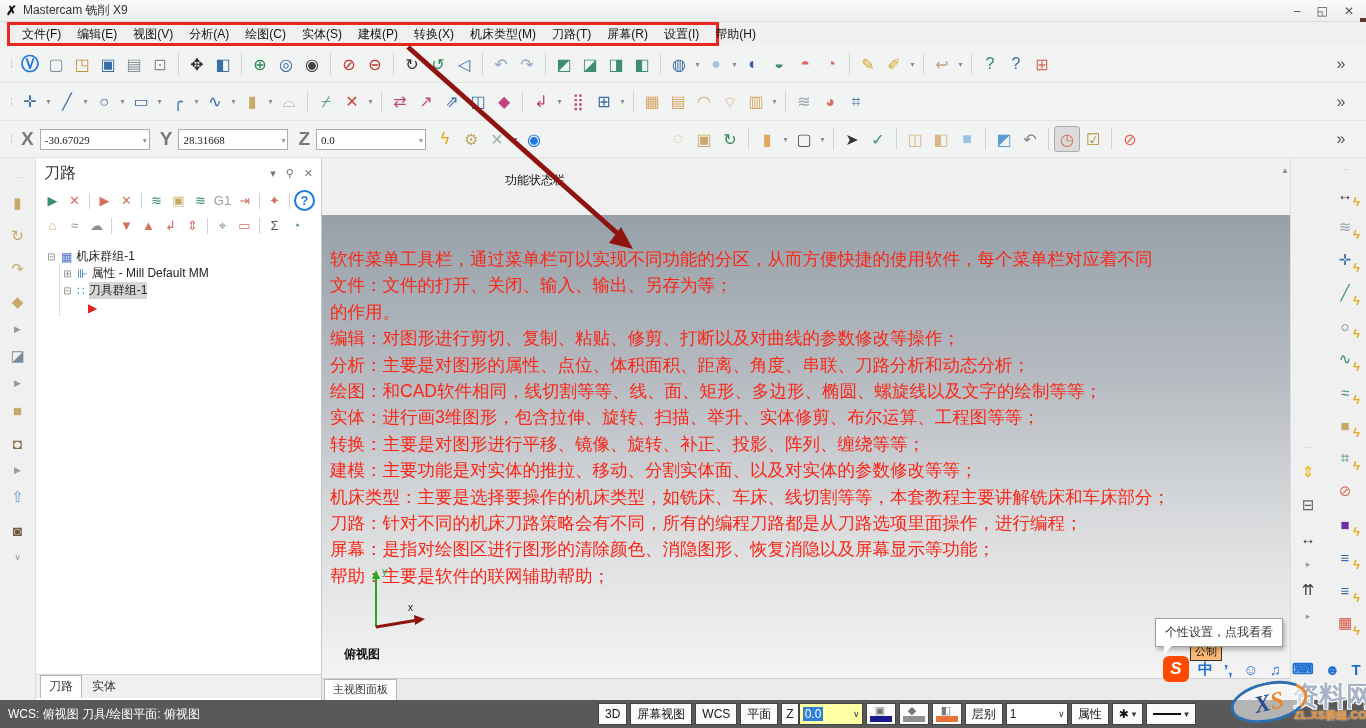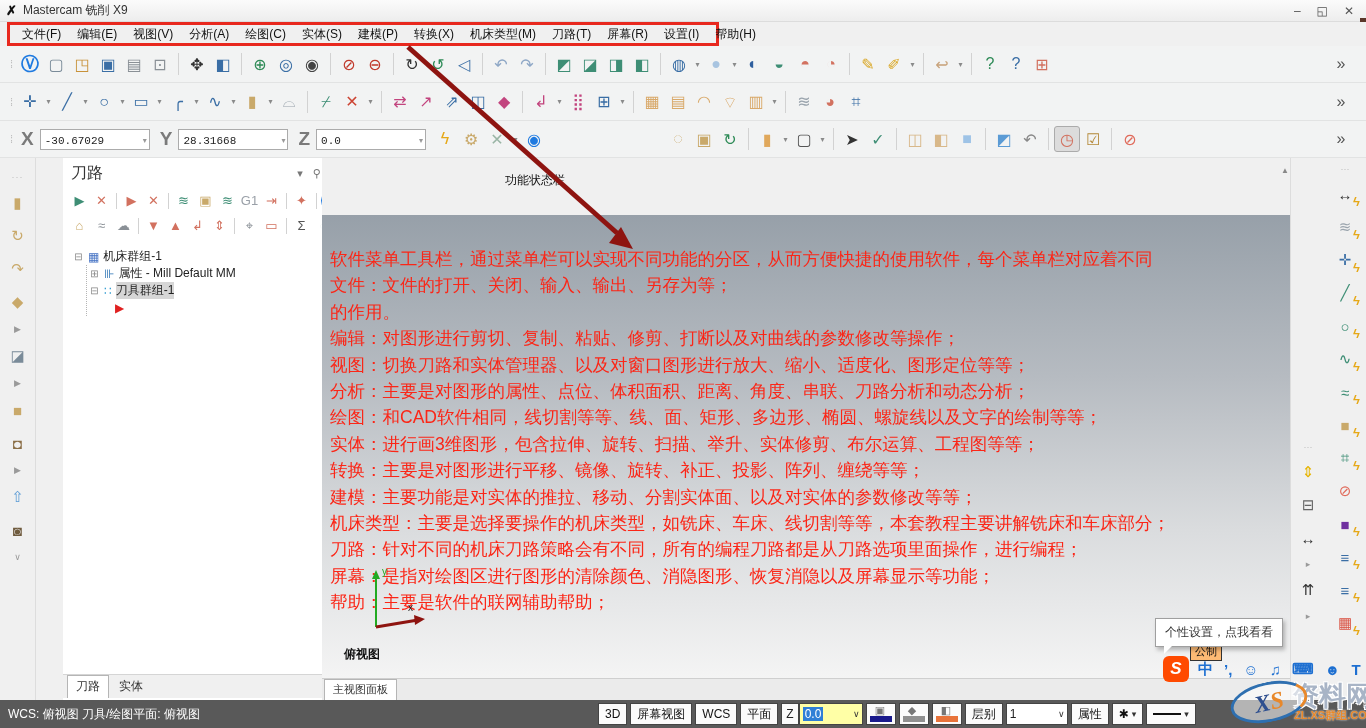--- a/index.html
+++ b/index.html
@@ -38,33 +38,33 @@
   .tbi.pressed{ background:#dcdcdc; border:1px solid #ababab;}
   .tbi.gap{ margin-left:118px;}
   .tbi.push{ margin-left:auto; margin-right:12px;}
   .tbi.helpc{ border:2px solid #1f7ae0; border-radius:50%; width:18px; height:18px; font-size:11px; font-weight:bold;}
 
   
   .coords{ display:flex; align-items:center; gap:6px; margin-right:6px;}
   .coord-lab{ font-size:19px; font-weight:bold; color:#7a7a7a; margin-left:4px;}
   .coord-field{ position:relative; width:110px; height:21px; background:#fff; border:1px solid #ababab;}
   .coord-field input{ width:100%; height:100%; border:0; font-size:11px; padding:0 14px 0 4px;
-    font-family:Liberation Mono, monospace; color:#222; background:transparent;}
+    font-family:Liberation Serif, serif; color:#222; background:transparent;}
   .coord-dd{ position:absolute; right:2px; top:6px; font-size:8px; color:#999;}
 
   
   .leftstrip{ position:absolute; left:0; top:158px; width:36px; height:542px; background:#f0f0f0;
     border-right:1px solid #ddd; display:flex; flex-direction:column; align-items:center; gap:9px; padding-top:14px;}
   .leftstrip::before{ content:"···"; color:#bbb; font-size:9px; letter-spacing:1px;}
   .lsi{ width:24px; height:24px; display:flex; align-items:center; justify-content:center; font-size:15px;}
   .lsi.sm{ height:12px; font-size:9px;}
 
   
   .panel{ position:absolute; left:36px; top:158px; width:286px; height:542px; background:#fff;
-    border-right:1px solid #c9c9c9;margin-left:27px;}
+    border-right:1px solid #c9c9c9;}
   .panel-title{ height:30px; display:flex; align-items:center; padding:0 8px; background:#fff;}
   .panel-title .pt{ font-size:16px; color:#333;}
   .panel-title .pt-icons{ margin-left:auto; display:flex; gap:10px; color:#777; font-size:11px;}
   .panel-tb{ display:flex; align-items:center; gap:1px; padding:2px 6px; }
   .panel-tb .tbi{ width:21px; height:21px; font-size:13px;}
   .panel-tb .tbi.sep{ width:1px; height:16px; margin:0 3px;}
   .tree{ margin:10px 4px 0 10px; font-size:12px; color:#222;}
   .trow{ display:flex; align-items:center; height:17px; gap:4px; white-space:nowrap;}
   .exp{ color:#888; font-size:10px; width:11px; text-align:center;}
   .ticon{ font-size:12px;}
@@ -428,21 +428,20 @@
   <div class="viewport">
     <span class="fn-label">功能状态栏</span>
     <div class="vp-grad"></div>
     <span class="vp-scrolltop">▲</span>
     <div class="annotation">
 
     <div class="ann-line">软件菜单工具栏，通过菜单栏可以实现不同功能的分区，从而方便快捷的使用软件，每个菜单栏对应着不同</div>
         <div class="ann-line">文件：文件的打开、关闭、输入、输出、另存为等；</div>
         <div class="ann-line">的作用。</div>
         <div class="ann-line">编辑：对图形进行剪切、复制、粘贴、修剪、打断以及对曲线的参数修改等操作；</div>
-        <div class="ann-line">视图：切换刀路和实体管理器、以及对窗口图形进行放大、缩小、适度化、图形定位等等；</div>
         <div class="ann-line">分析：主要是对图形的属性、点位、体积面积、距离、角度、串联、刀路分析和动态分析；</div>
         <div class="ann-line">绘图：和CAD软件相同，线切割等等、线、面、矩形、多边形、椭圆、螺旋线以及文字的绘制等等；</div>
         <div class="ann-line">实体：进行画3维图形，包含拉伸、旋转、扫描、举升、实体修剪、布尔运算、工程图等等；</div>
         <div class="ann-line">转换：主要是对图形进行平移、镜像、旋转、补正、投影、阵列、缠绕等等；</div>
         <div class="ann-line">建模：主要功能是对实体的推拉、移动、分割实体面、以及对实体的参数修改等等；</div>
         <div class="ann-line">机床类型：主要是选择要操作的机床类型，如铣床、车床、线切割等等，本套教程主要讲解铣床和车床部分；</div>
         <div class="ann-line">刀路：针对不同的机床刀路策略会有不同，所有的编程刀路都是从刀路选项里面操作，进行编程；</div>
         <div class="ann-line">屏幕：是指对绘图区进行图形的清除颜色、消隐图形、恢复消隐以及屏幕显示等功能；</div>
         <div class="ann-line">帮助：主要是软件的联网辅助帮助；</div>
       </div>

